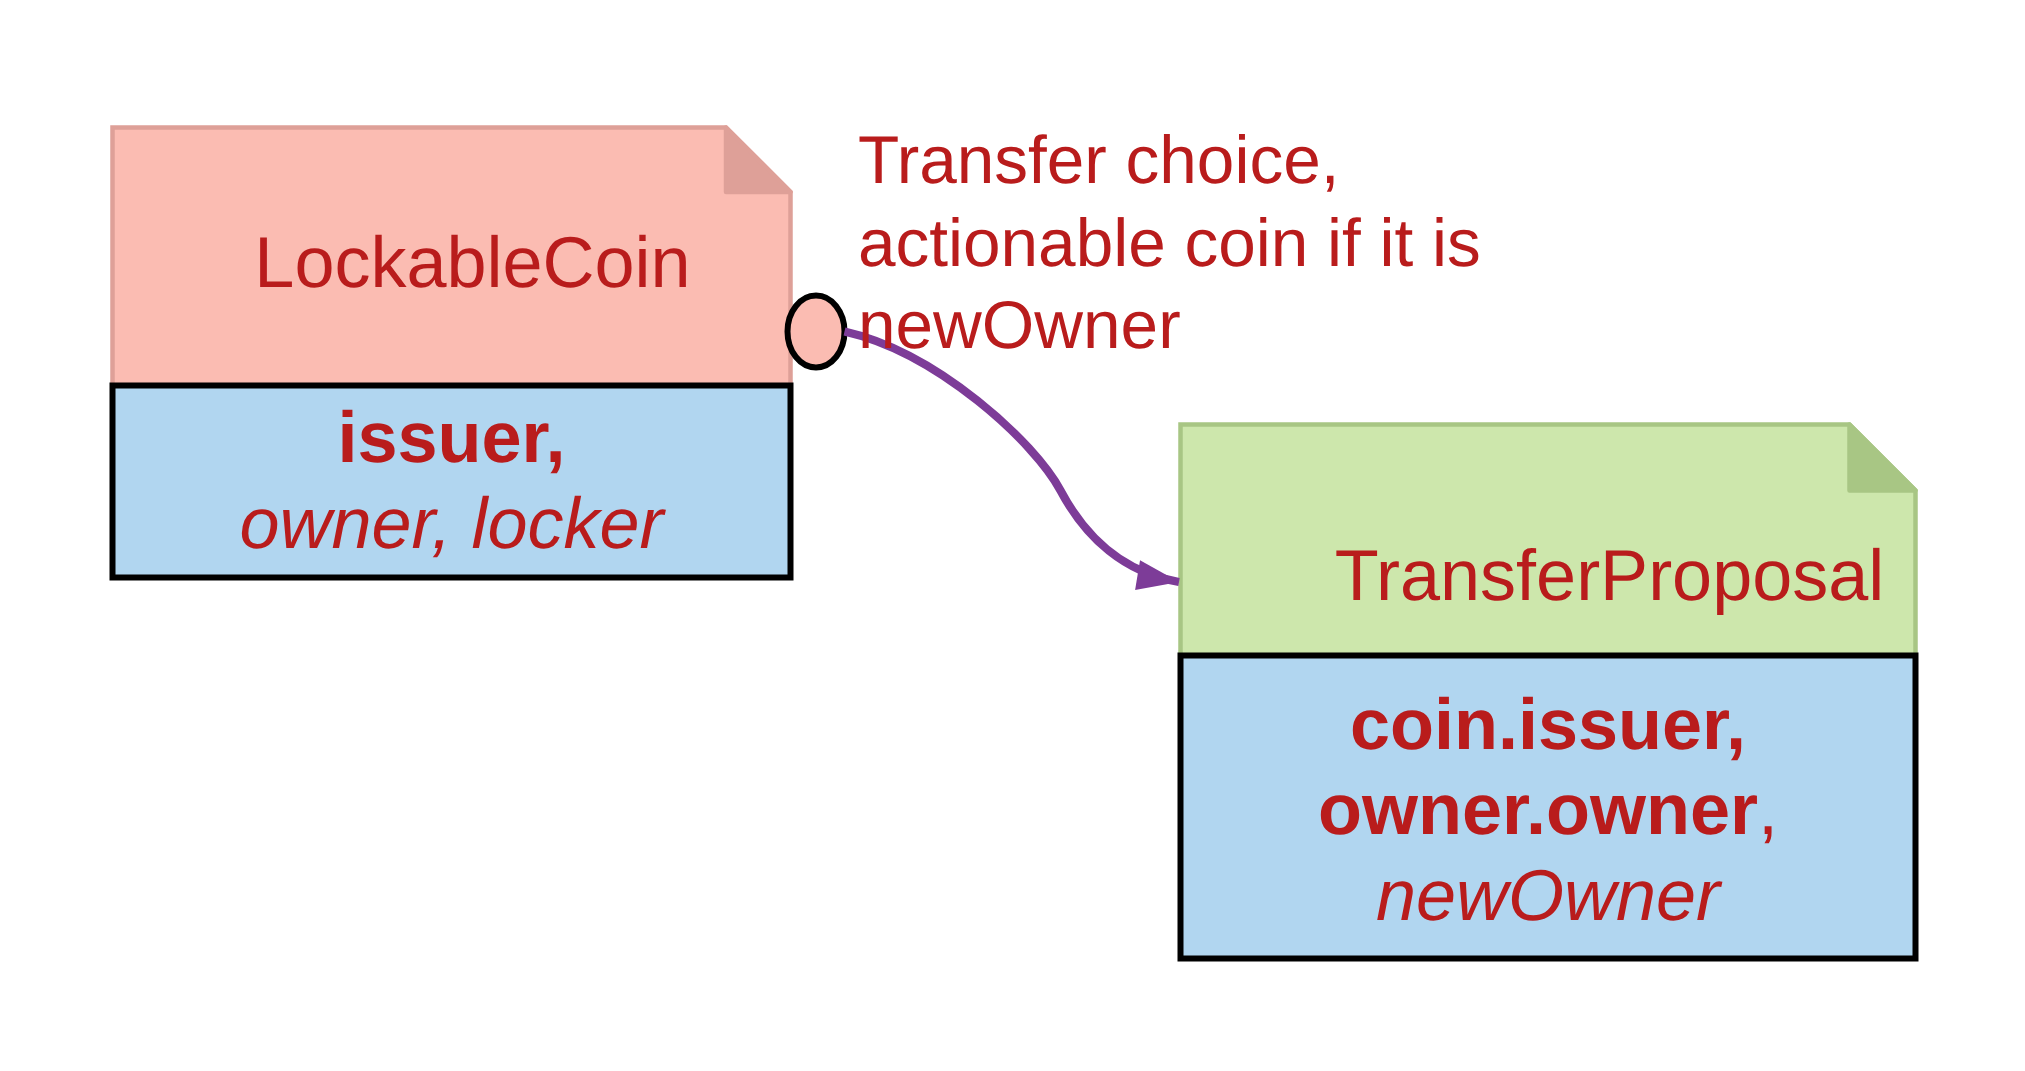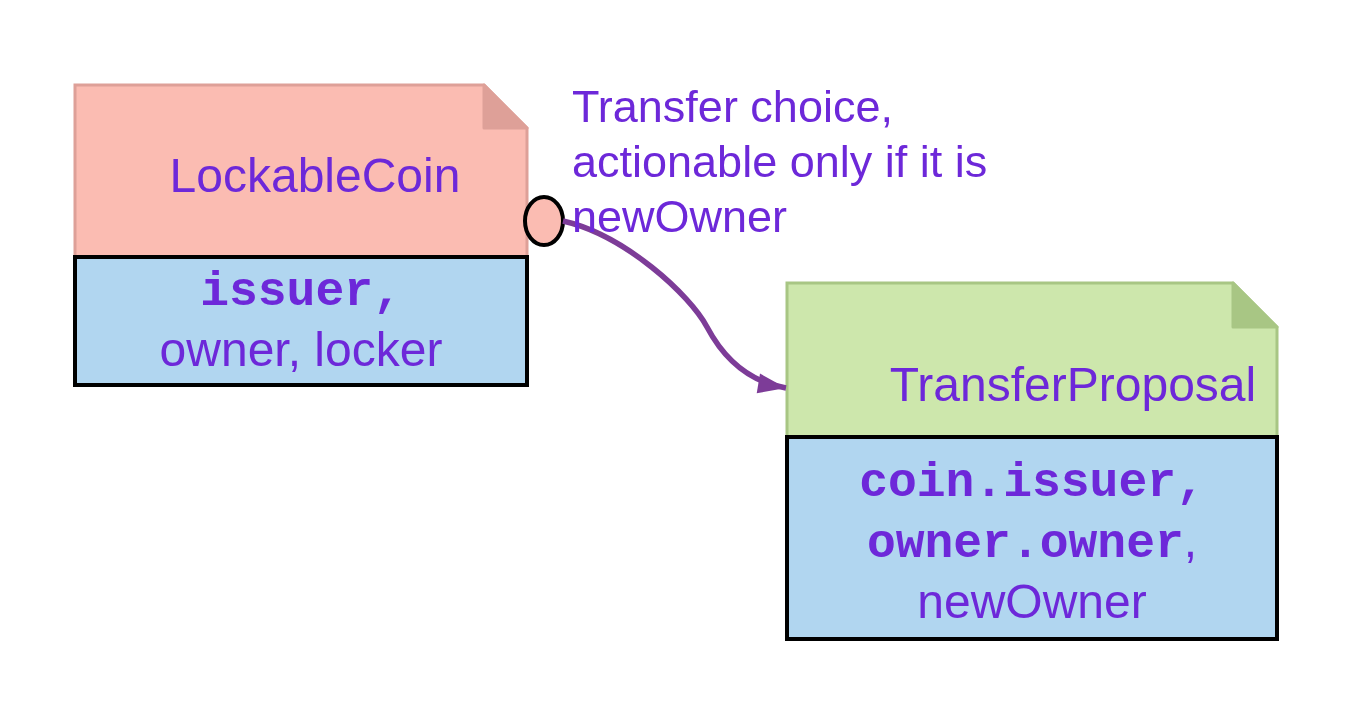--- a/index.html
+++ b/index.html
@@ -18,35 +18,35 @@
   }
   svg.diagram-layer {
     position: absolute;
     left: 0;
     top: 0;
     width: 1350px;
     height: 714px;
   }
   .txt {
     position: absolute;
-    color: #6d28d9;
+    color: #b91c1c;
     white-space: nowrap;
   }
   .box-title {
     font-size: 48px;
     line-height: 54px;
     text-align: center;
   }
   .box-parties {
     font-size: 48px;
     line-height: 57px;
     text-align: center;
   }
-  .bold   { font-weight: bold; font-family: Liberation Mono, monospace; }
-  .italic { }
+  .bold   { font-weight: bold; }
+  .italic { font-style: italic; }
   .annotation {
     font-size: 45px;
     line-height: 55px;
     text-align: left;
   }
   .annotation div { white-space: nowrap; }
 </style>
 </head>
 <body>
 
@@ -84,17 +84,17 @@
   <div class="txt box-title" style="left:787px; top:358px; width:572px;">TransferProposal</div>
 
   <div class="txt box-parties" style="left:787px; top:455px; width:490px;text-align:center;">
     <div class="bold">coin.issuer,</div>
     <div><span class="bold">owner.owner</span><span>,</span></div>
     <div class="italic">newOwner</div>
   </div>
 
   <div class="txt annotation" style="left:572px; top:79px;">
     <div>Transfer choice,</div>
-    <div>actionable only if it is</div>
+    <div>actionable coin if it is</div>
     <div>newOwner</div>
   </div>
 
 </div>
 
 </body></html>

